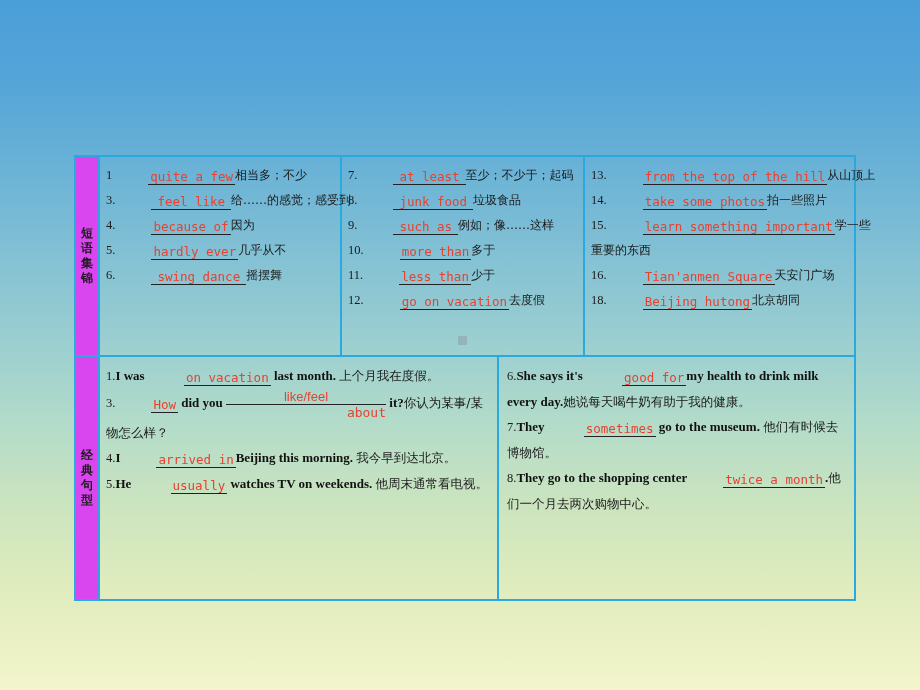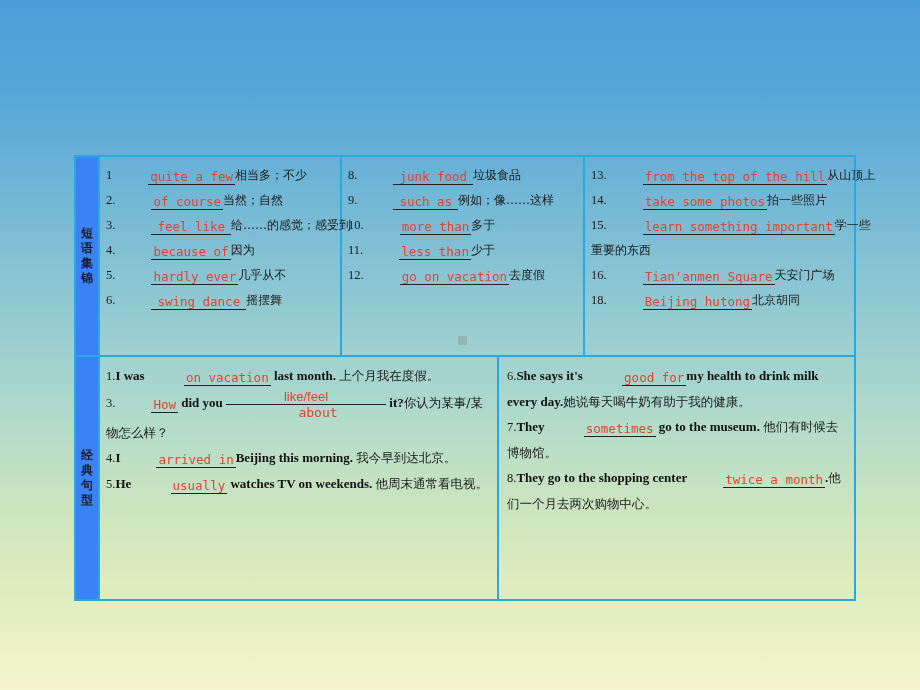--- a/index.html
+++ b/index.html
@@ -46,21 +46,21 @@
   .trow {
     display: flex;
     box-sizing: border-box;
   }
   .trow.top { height: 200px; border-bottom: 2px solid #2aa8e0; }
   .trow.bottom { height: 242px; }
 
   .label-cell {
     width: 24px;
     flex: 0 0 24px;
-    background: #3b82f6;
+    background: #d946ef;
     border-right: 2px solid #2aa8e0;
     box-sizing: border-box;
     display: flex;
     align-items: center;
     justify-content: center;
   }
   .label-cell .vtxt {
     font-family: "DejaVu Sans", sans-serif;
     font-weight: bold;
     font-size: 12px;
@@ -149,21 +149,21 @@
     display: block;
     line-height: 15px;
     border-bottom: 1px solid #222;
   }
   .stack .l2 {
     font-family: "DejaVu Sans Mono", monospace;
     font-size: 13px;
     color: #e8412f;
     display: block;
     line-height: 15px;
-    text-align: center;
+    text-align: right;
     padding-left: 24px;
   }
 
   .marker {
     position: absolute;
     left: 458px;
     top: 336px;
     width: 9px;
     height: 9px;
     background: rgba(140,160,165,0.55);
@@ -181,28 +181,28 @@
     <div class="trow top">
 
       <div class="label-cell">
         <div class="vtxt"><span>短</span><span>语</span><span>集</span><span>锦</span></div>
       </div>
 
       <div class="content-row">
 
         <div class="col col-a divider">
           <div class="entry"><span class="num">1</span><span class="ans">quite a few</span><span class="cn">相当多；不少</span></div>
-          <div class="entry"><span class="num">2.</span><span class="ans"> of course </span><span class="cn">当然；自然</span></div>
           <div class="entry"><span class="num">3.</span><span class="ans wide"> feel like</span><span class="cn">给……的感觉；感受到</span></div>
           <div class="entry"><span class="num">4.</span><span class="ans"> because of </span><span class="cn">因为</span></div>
           <div class="entry"><span class="num">5.</span><span class="ans"> hardly ever </span><span class="cn">几乎从不</span></div>
           <div class="entry"><span class="num">6.</span><span class="ans wide">swing dance </span><span class="cn">摇摆舞</span></div>
         </div>
 
         <div class="col col-b divider">
+          <div class="entry"><span class="num">7.</span><span class="ans wide"> at least </span><span class="cn">至少；不少于；起码</span></div>
           <div class="entry"><span class="num">8.</span><span class="ans wide"> junk food </span><span class="cn">垃圾食品</span></div>
           <div class="entry"><span class="num">9.</span><span class="ans wide"> such as </span><span class="cn">例如；像……这样</span></div>
           <div class="entry"><span class="num">10.</span><span class="ans"> more than </span><span class="cn">多于</span></div>
           <div class="entry"><span class="num">11.</span><span class="ans"> less than</span><span class="cn">少于</span></div>
           <div class="entry"><span class="num">12.</span><span class="ans"> go on vacation </span><span class="cn">去度假</span></div>
         </div>
 
         <div class="col col-c">
           <div class="entry"><span class="num">13.</span><span class="ans">from the top of the hill</span><span class="cn">从山顶上</span></div>
           <div class="entry"><span class="num">14.</span><span class="ans">take some photos </span><span class="cn">拍一些照片</span></div>

